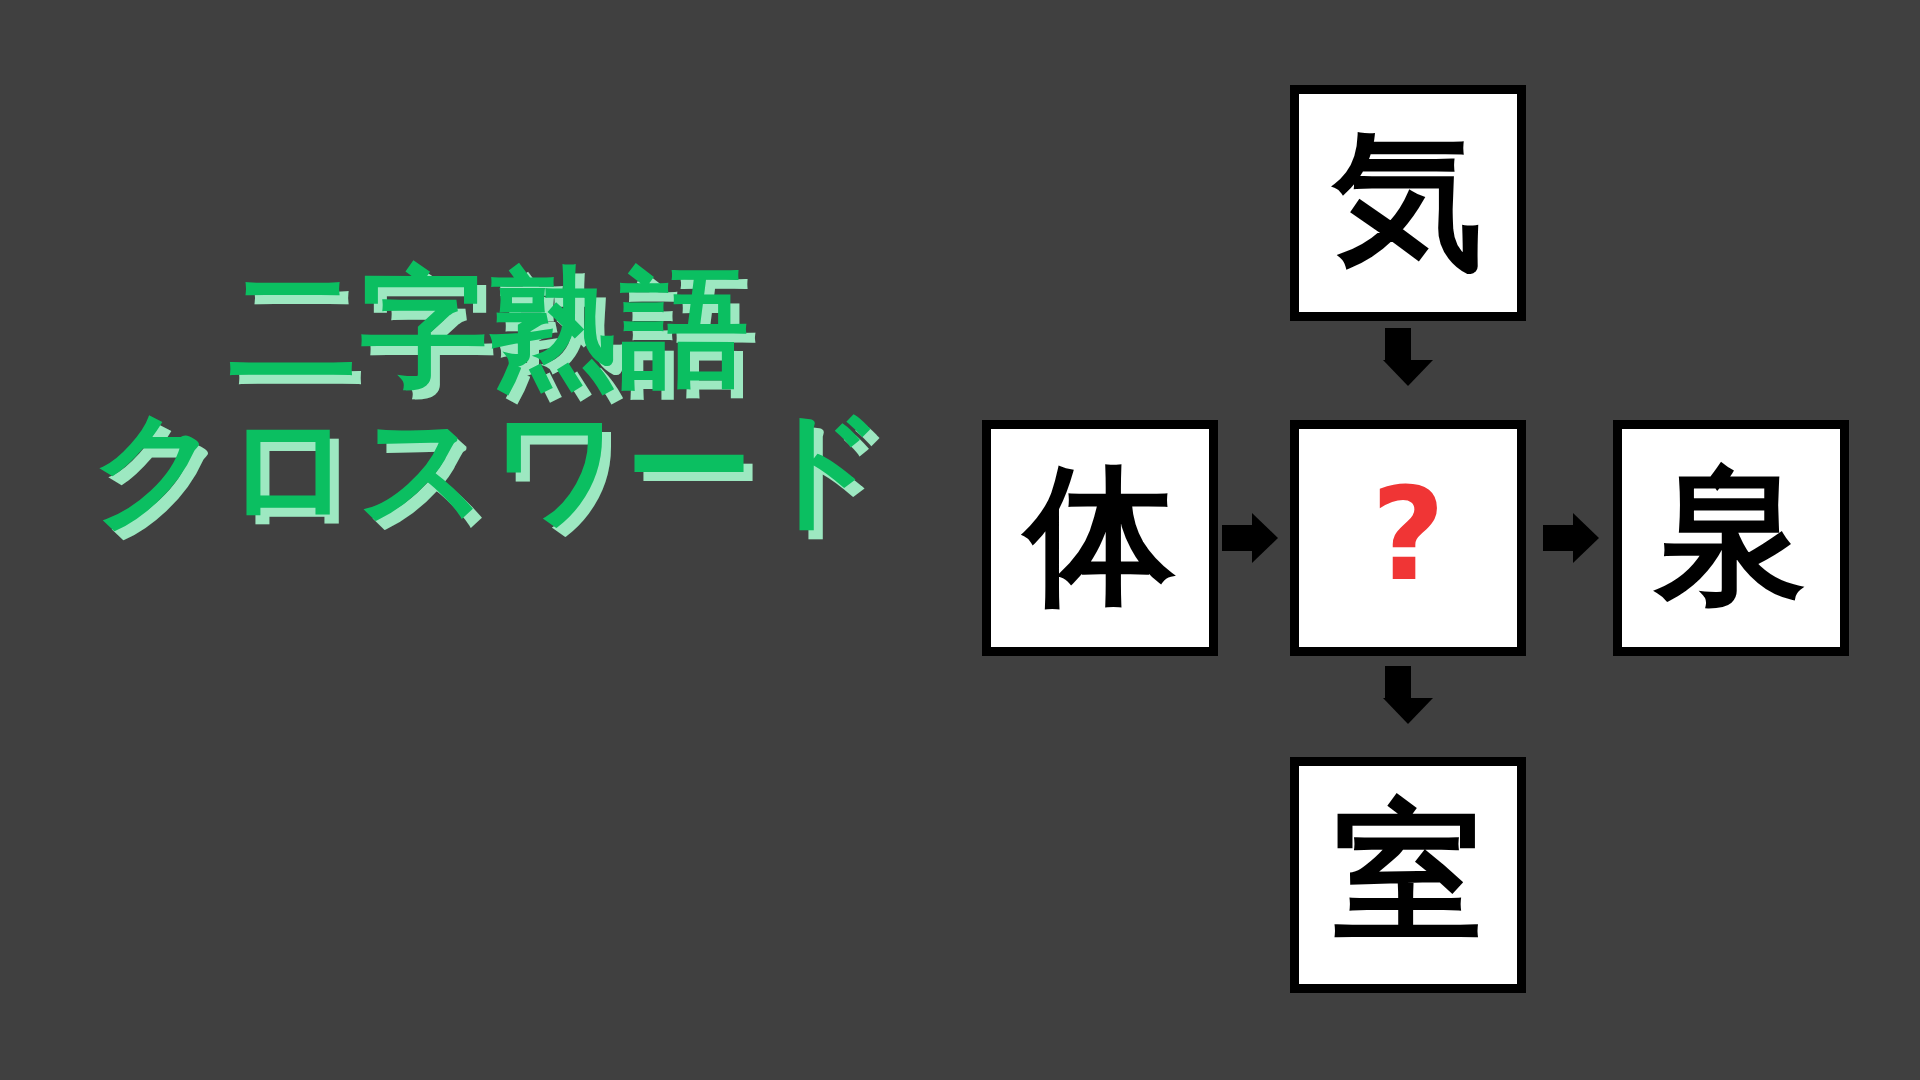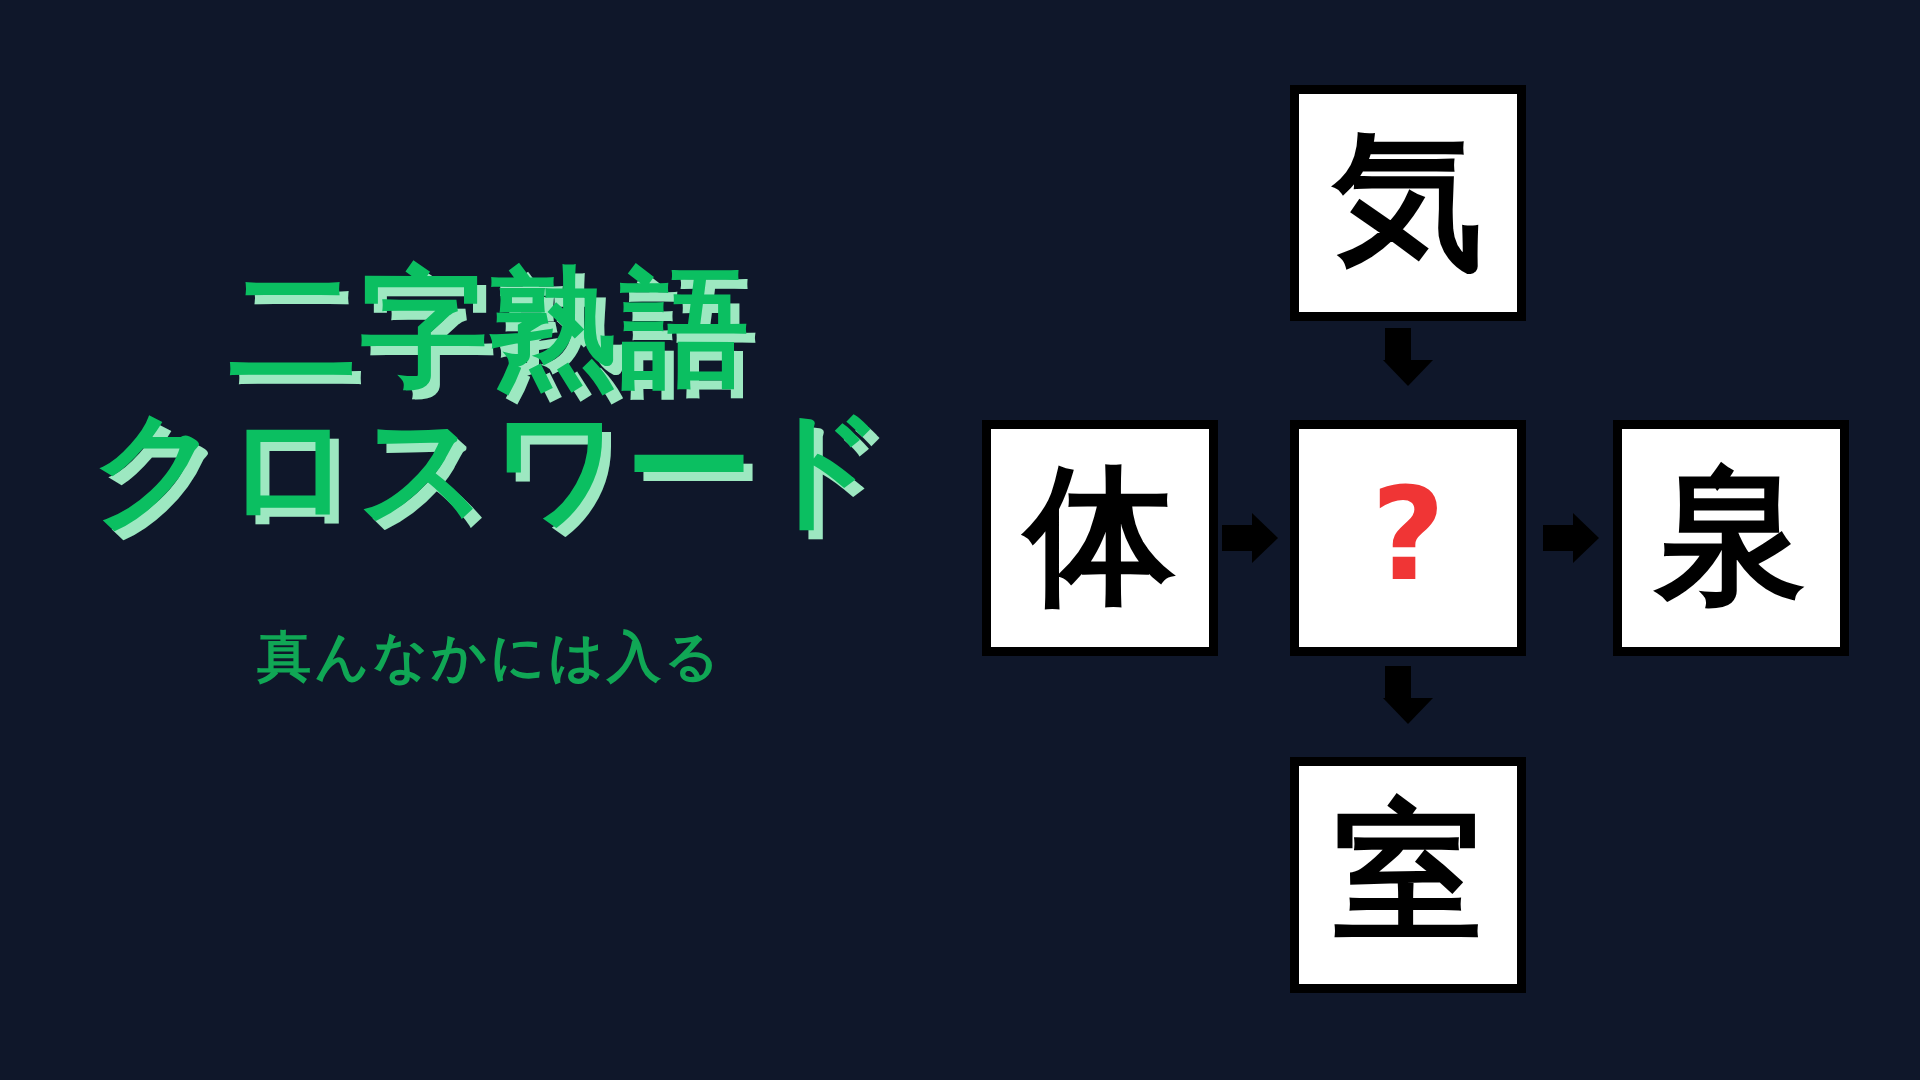--- a/index.html
+++ b/index.html
@@ -14,21 +14,21 @@
     overflow: hidden;
     font-family: "DejaVu Sans", "Liberation Sans", sans-serif;
     position: relative;
   }
 
   #stage {
     position: absolute;
     left: 0; top: 0;
     width: 1920px;
     height: 1080px;
-    background: #0f172a;
+    background: #404040;
   }
 
   
   .left-panel {
     position: absolute;
     left: 0px;
     top: 230px;
     width: 980px;
     height: 700px;
   }
@@ -164,21 +164,20 @@
 <div id="stage">
 
   <div class="left-panel">
 
     <div class="title-block">
       <div class="title-line title-line-1">二字熟語</div>
       <div class="title-line title-line-2">クロスワード</div>
     </div>
 
     <div class="subtitle-block">
-      <div class="subtitle-line">真んなかには入る</div>
     </div>
 
   </div>
 
   <div class="puzzle">
 
     <div class="cell cell-top">
       <span class="glyph">気</span>
     </div>
 

